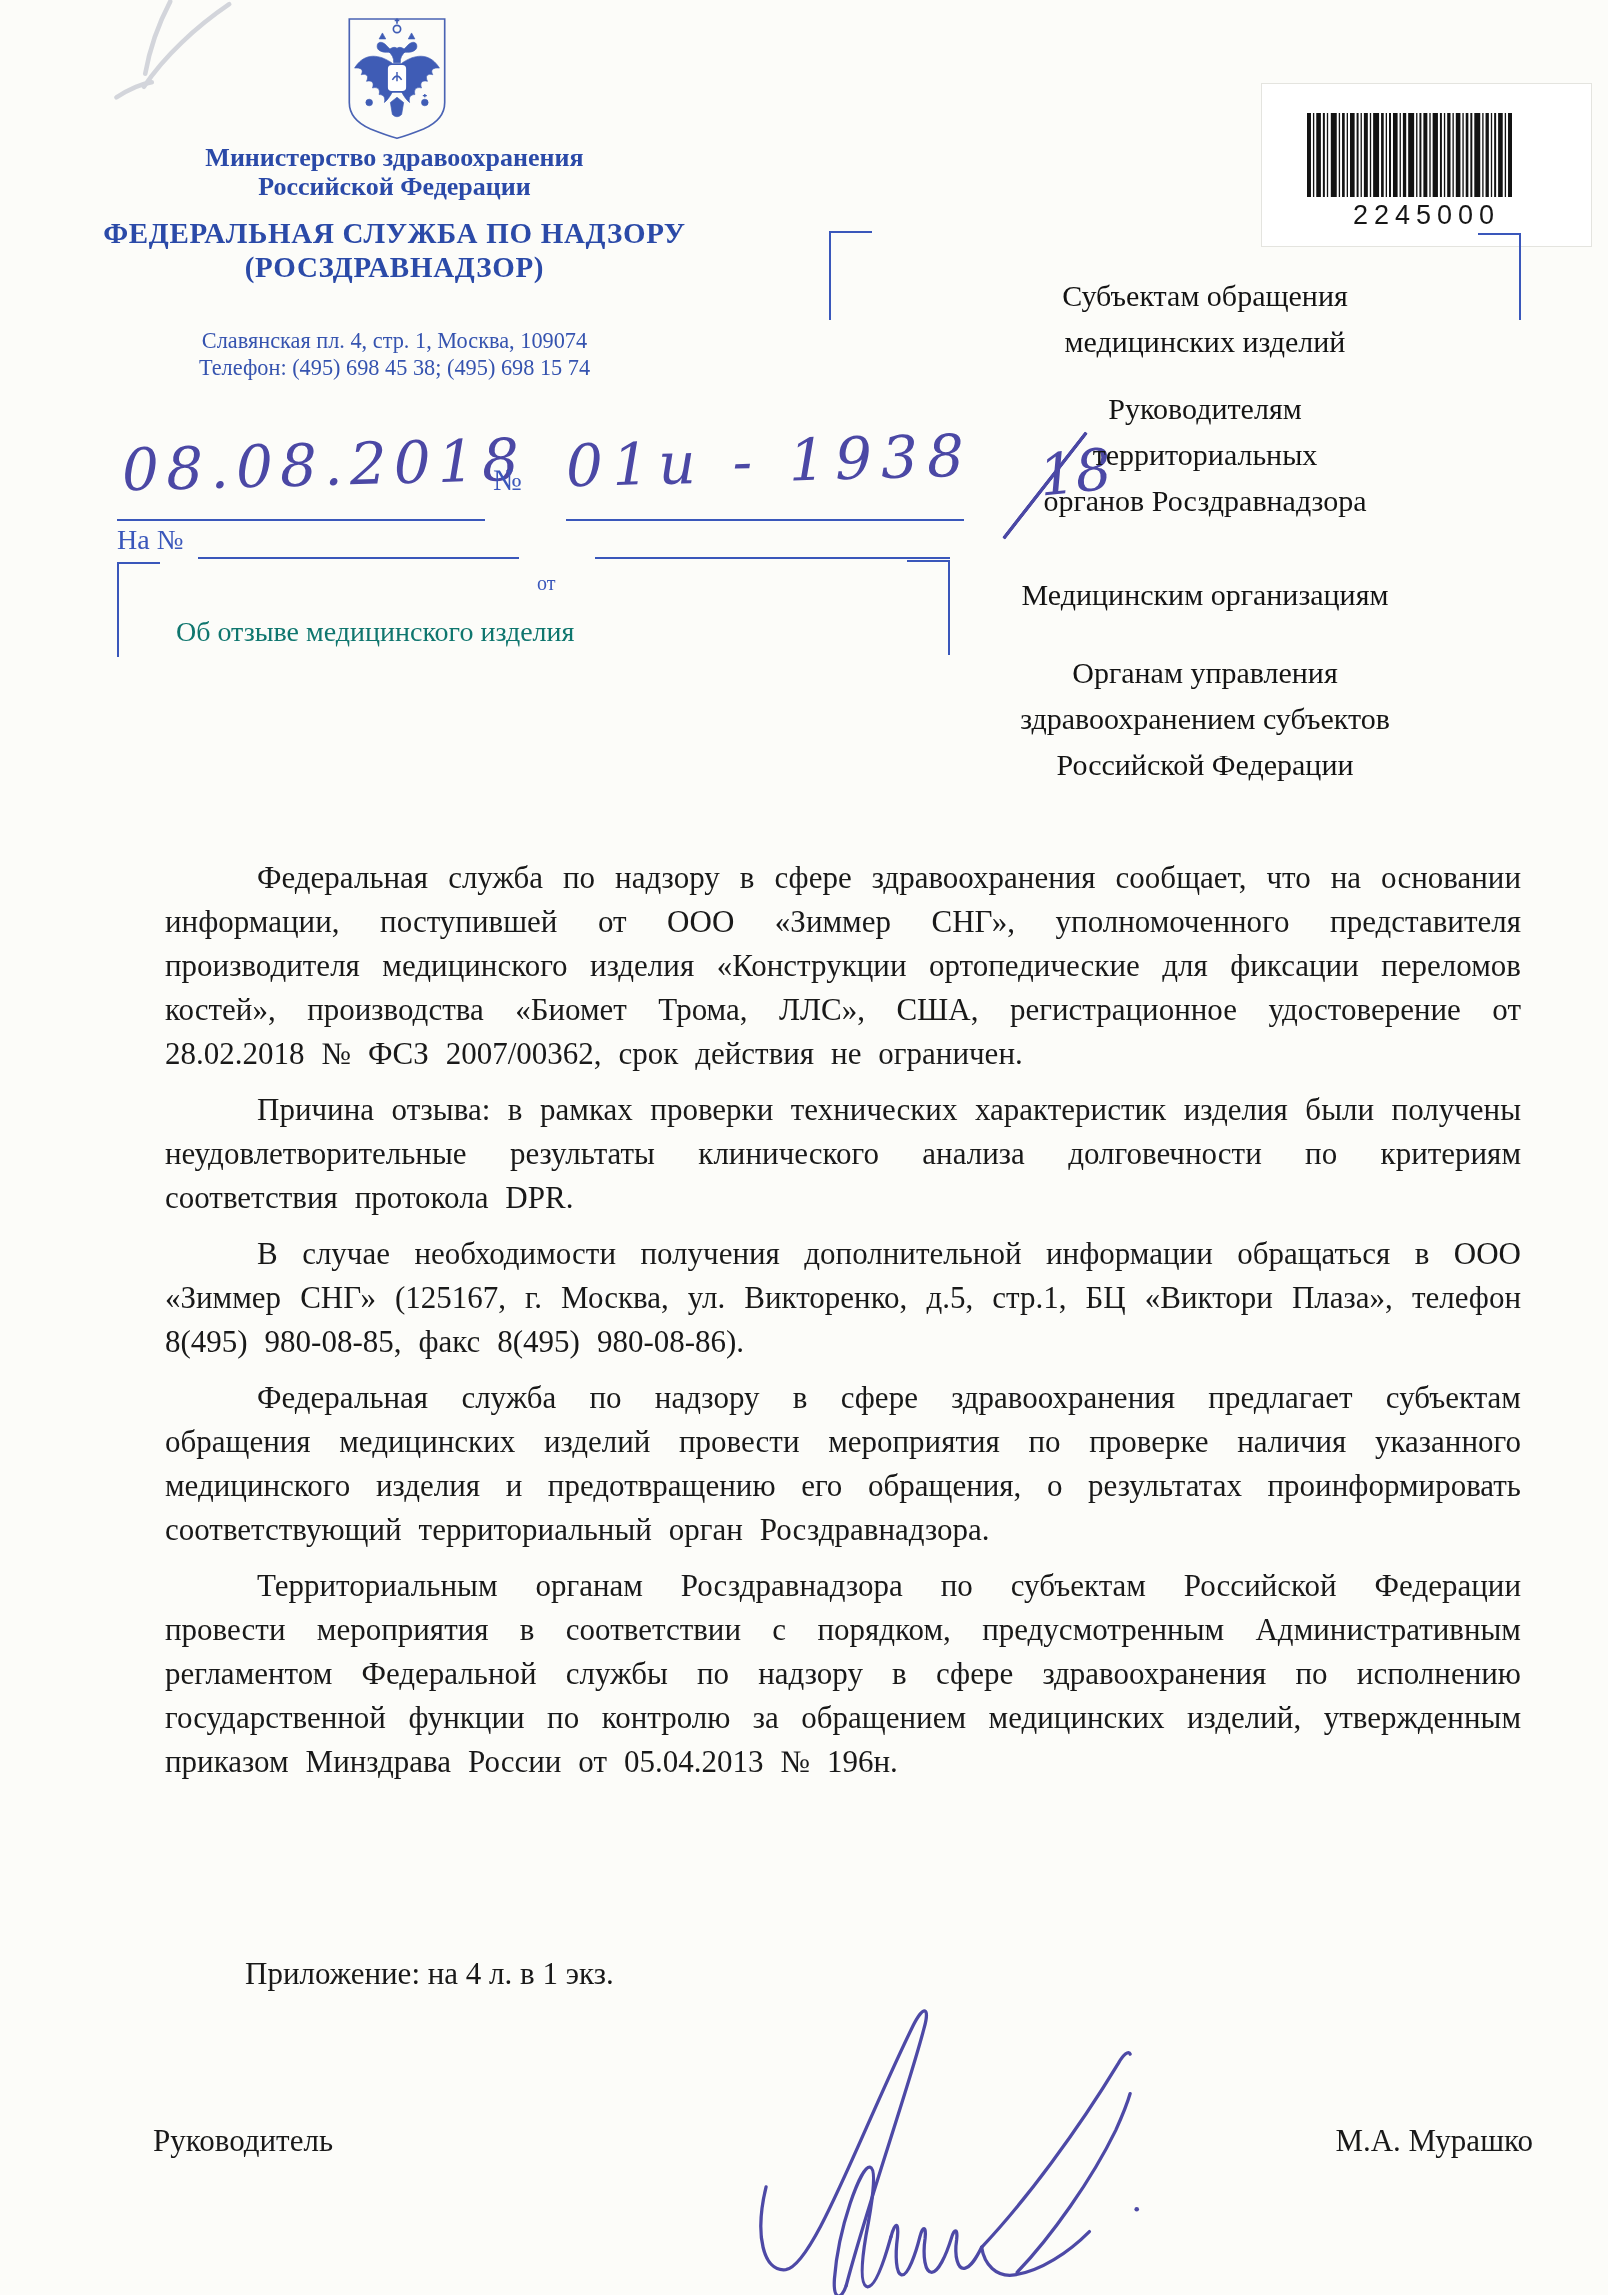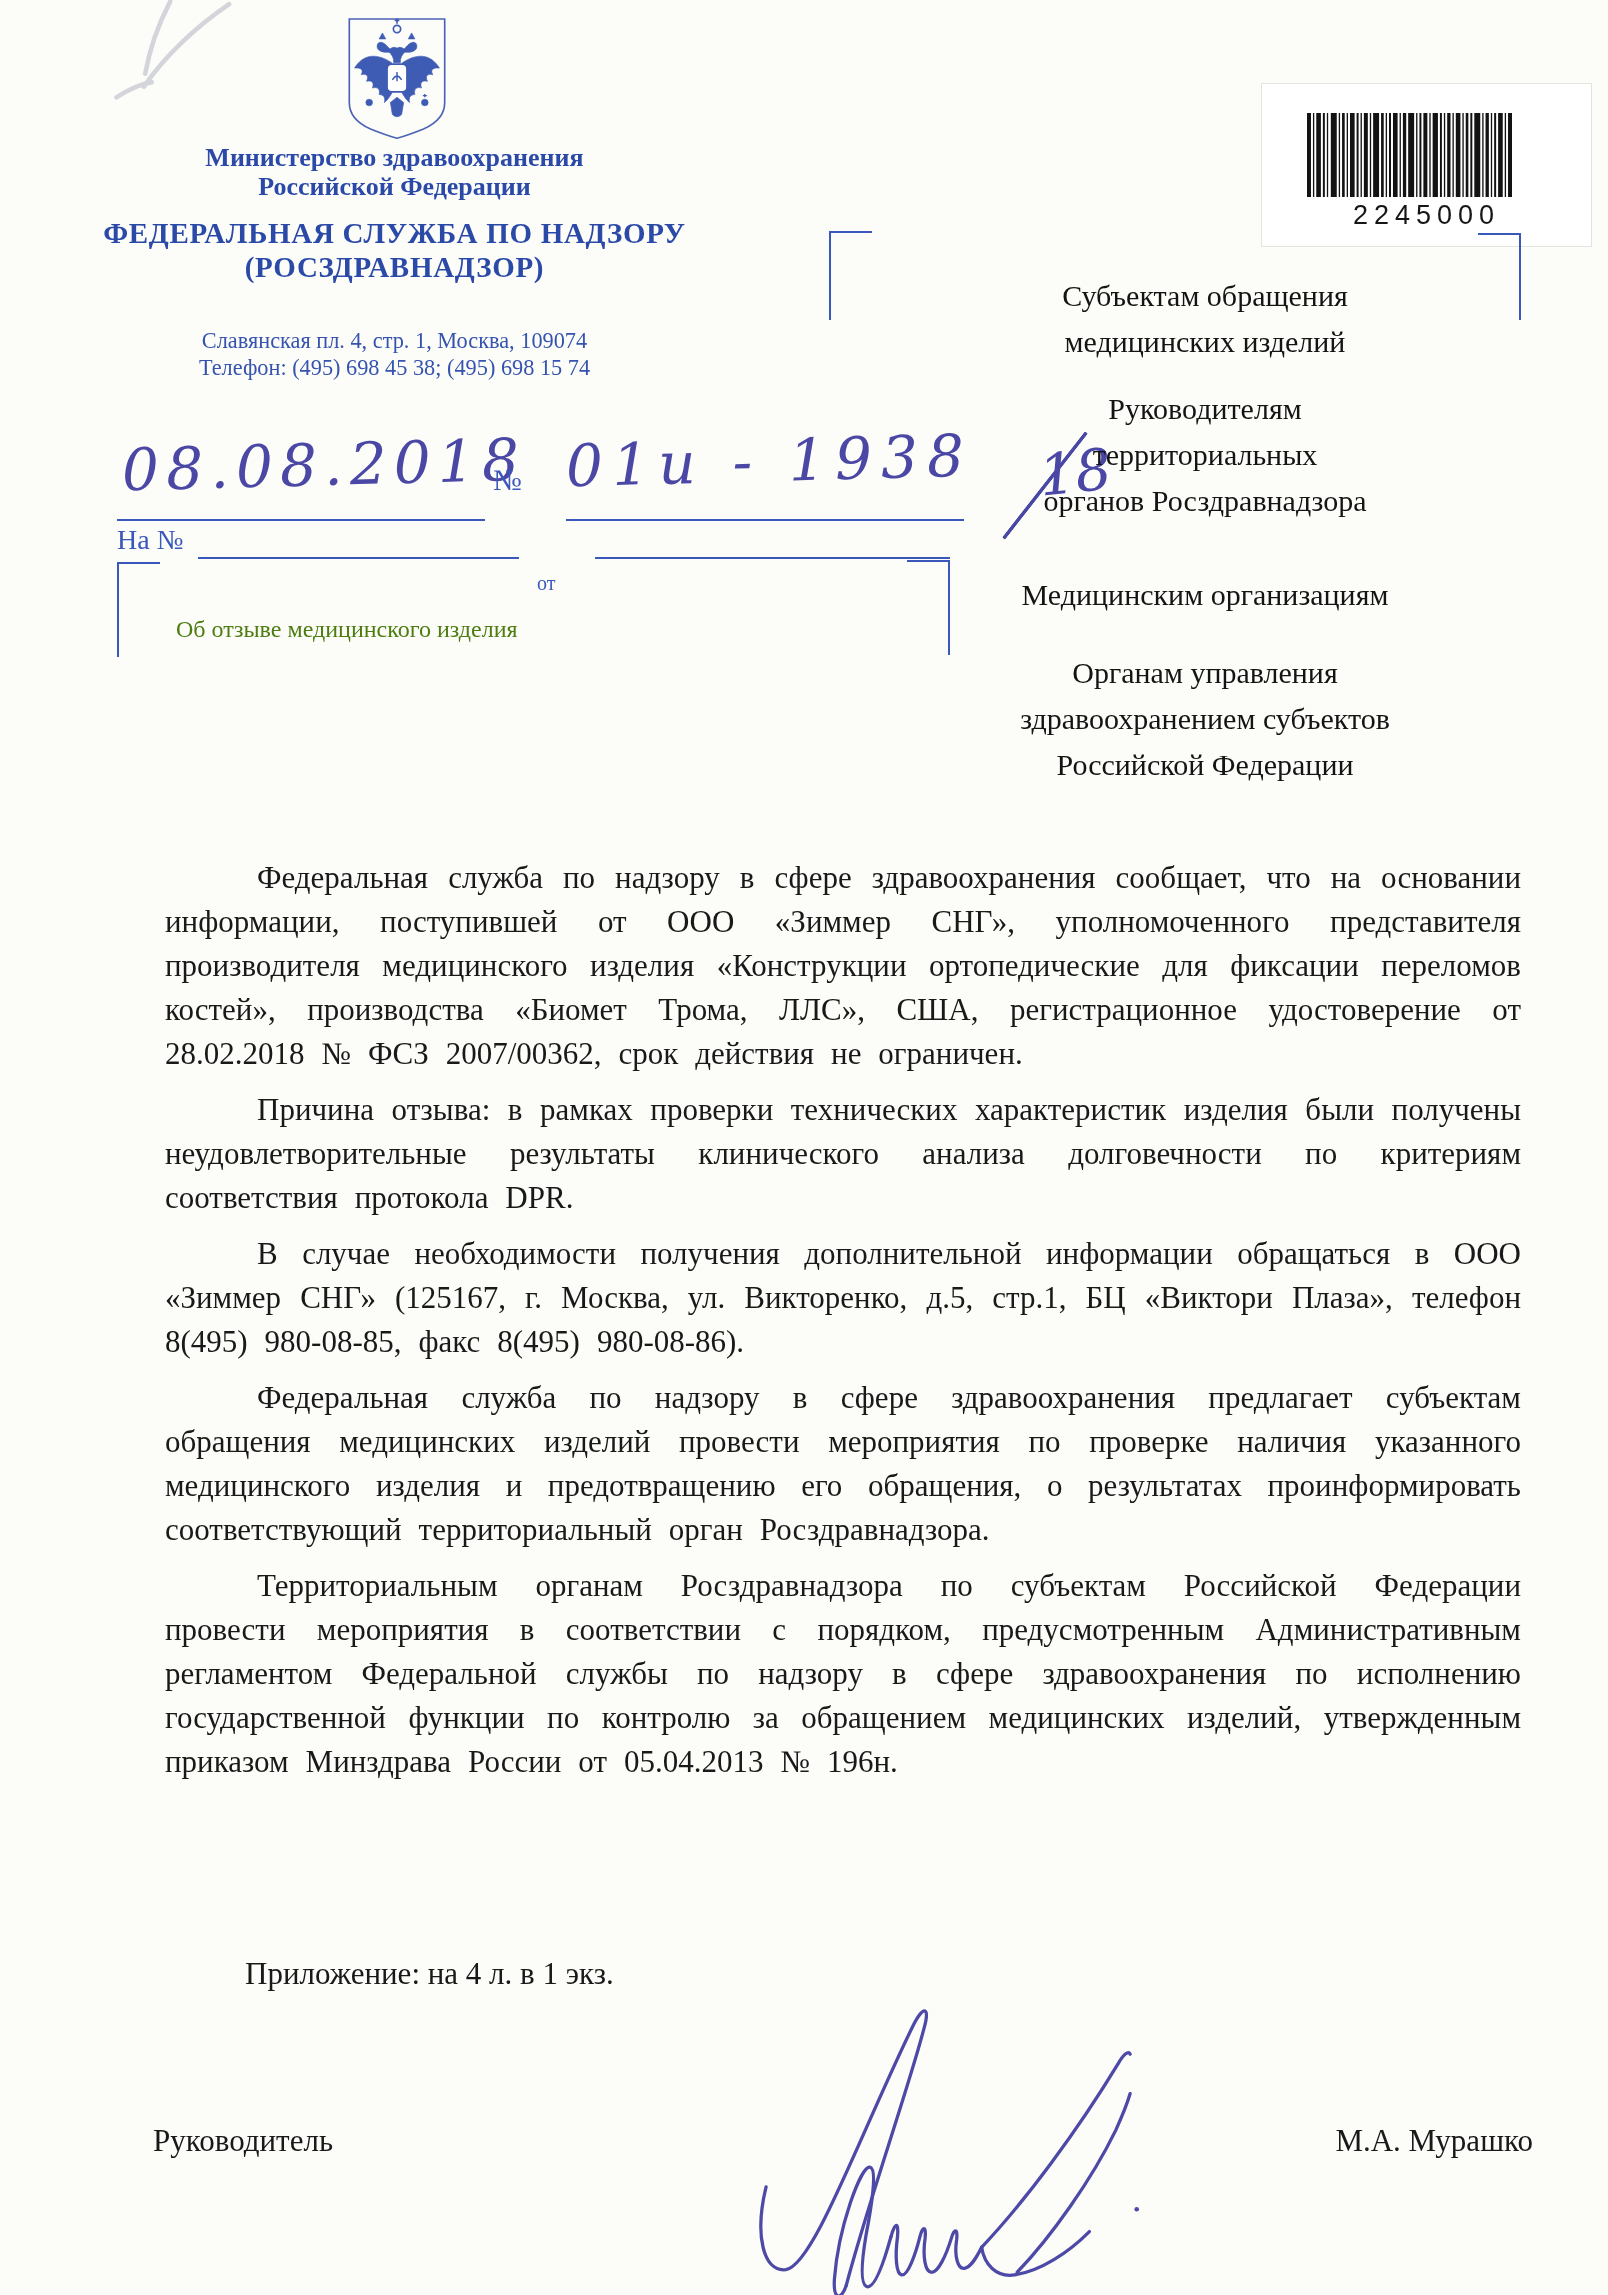--- a/index.html
+++ b/index.html
@@ -37,21 +37,21 @@
   .ul-ot{left:595px;top:557px;width:355px;}
   
   .corner{position:absolute;width:41px;height:93px;}
   .corner.tl{border-top:2px solid #3a57bb;border-left:2px solid #3a57bb;}
   .corner.tr{border-top:2px solid #3a57bb;border-right:2px solid #3a57bb;}
   .subj-tl{left:117px;top:562px;}
   .subj-tr{left:907px;top:560px;}
   .addr-tl{left:829px;top:231px;height:87px;}
   .addr-tr{left:1478px;top:233px;height:85px;}
   
-  .subject{position:absolute;left:176px;top:616px;font-size:24px;color:#4d7c0f;}
+  .subject{position:absolute;left:176px;top:616px;font-size:28px;color:#0f766e;}
   .addressees{position:absolute;left:893px;top:268px;width:624px;text-align:center;font-size:30px;color:#141414;}
   .addr-block{white-space:pre-line;line-height:46px;position:absolute;left:0;width:100%;}
   .addr-b0{top:5.3px;} .addr-b1{top:118px;} .addr-b2{top:304px;} .addr-b3{top:382px;}
   
   .body-text{position:absolute;left:153px;top:844px;width:1380px;}
   .body-text p{margin:12px;font-size:31px;line-height:44px;text-align:justify;text-indent:92px;word-spacing:9.2px;color:#191919;}
   .attachment{position:absolute;left:245px;top:1956px;font-size:31px;color:#191919;}
   
   .signoff{position:absolute;left:153px;top:2123px;width:1380px;display:flex;justify-content:space-between;font-size:31px;color:#191919;}
   .signature{position:absolute;left:703px;top:1991px;width:460px;height:305px;}

